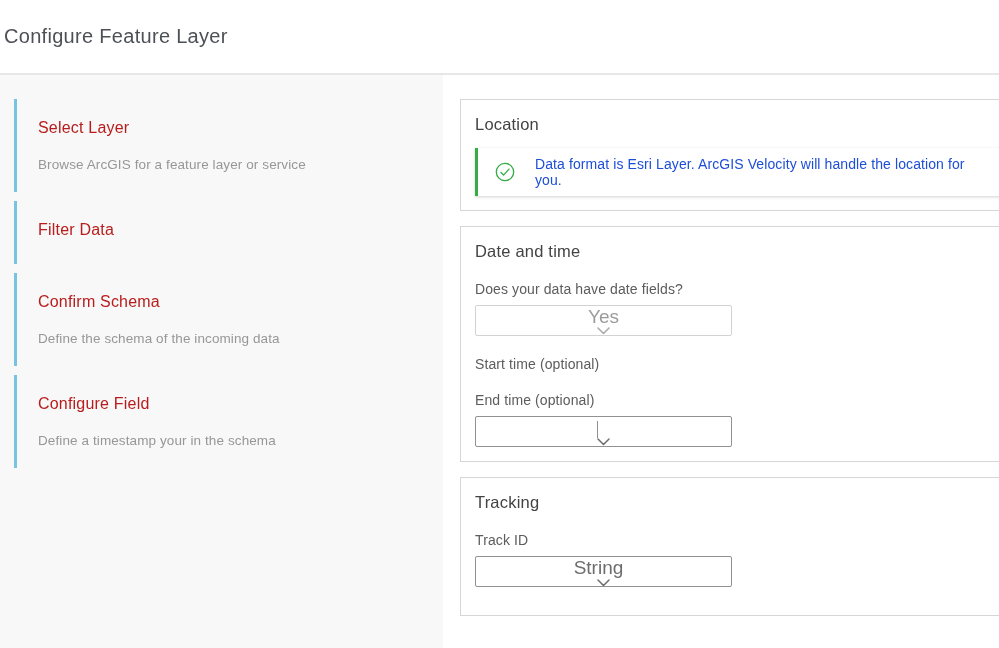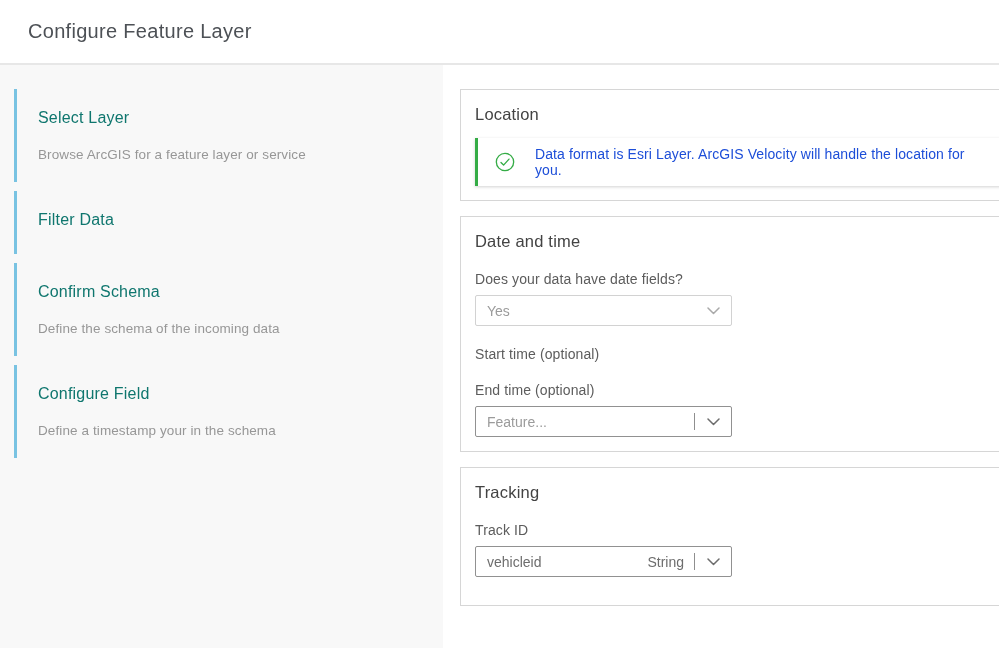--- a/index.html
+++ b/index.html
@@ -13,35 +13,35 @@
   *{box-sizing:border-box;margin:0;padding:0;}
   html,body{width:999px;height:648px;overflow:hidden;}
   body{
     font-family:"Liberation Sans","DejaVu Sans",sans-serif;
     background:#ffffff;color:#4c4c4c;
     -webkit-font-smoothing:antialiased;
   }
   .app{position:relative;width:999px;height:648px;overflow:hidden;}
 
   
-  .titlebar{height:63px;background:#fff;display:flex;align-items:center;padding:0 28px;}
+  .titlebar{height:73px;background:#fff;display:flex;align-items:center;padding:0 4px;}
   .page-title{font-size:20px;font-weight:400;color:#4d5156;letter-spacing:.3px;}
   .top-divider{height:2px;background:#e7e7e7;width:100%;}
 
   
   .layout{display:flex;height:583px;}
   .sidebar{width:443px;background:#f8f8f8;padding:24px 0 0 14px;flex-shrink:0;}
   .step{
     border-left:3px solid var(--accent-inactive);
     padding:20px 18px 20px 21px;
     margin-bottom:9px;
     cursor:pointer;
   }
   .step.active{border-left-color:var(--accent-active);padding-bottom:42px;}
-  .step-title{font-size:16px;color:#0f766e;margin-bottom:5px;letter-spacing:.2px;}
+  .step-title{font-size:16px;color:#b91c1c;margin-bottom:5px;letter-spacing:.2px;}
   .step.active .step-title{color:#383838;}
   .step-desc{font-size:13.5px;color:#979797;letter-spacing:.1px;margin-top:20px;}
 
   .content{flex:1;padding:24px 16px 0 17px;overflow:hidden;}
 
   
   .panel{
     background:#fff;
     border:1px solid var(--panel-border);
     border-right:none;
@@ -67,22 +67,23 @@
   .field{margin-top:20px;}
   .field:first-of-type{margin-top:0;}
   .field-label{font-size:14px;color:#5c5c5c;margin-bottom:8px;letter-spacing:.1px;}
   .select{
     width:257px;height:31px;
     border:1px solid var(--select-border);
     border-radius:2px;
     background:#fff;
     display:flex;align-items:center;
     padding:0 11px 0 11px;
-    font-size:14px;color:#6d6d6d;
+    font-size:19px;color:#6d6d6d;
     cursor:pointer;
+    flex-direction:column;
   }
   .select .sel-value{flex:1;white-space:nowrap;overflow:hidden;text-overflow:ellipsis;}
   .select .sel-type{color:#6d6d6d;margin-right:10px;}
   .select .sel-divider{width:1px;height:17px;background:#8f8f8f;margin-right:12px;}
   .select .chev{display:inline-flex;color:#6d6d6d;}
   .select.disabled{border-color:var(--select-border-disabled);color:#b9b9b9;cursor:default;}
   .select.disabled .chev{color:#a9a9a9;}
   .select .sel-value.placeholder{color:#9b9b9b;}
 </style>
 </head>

